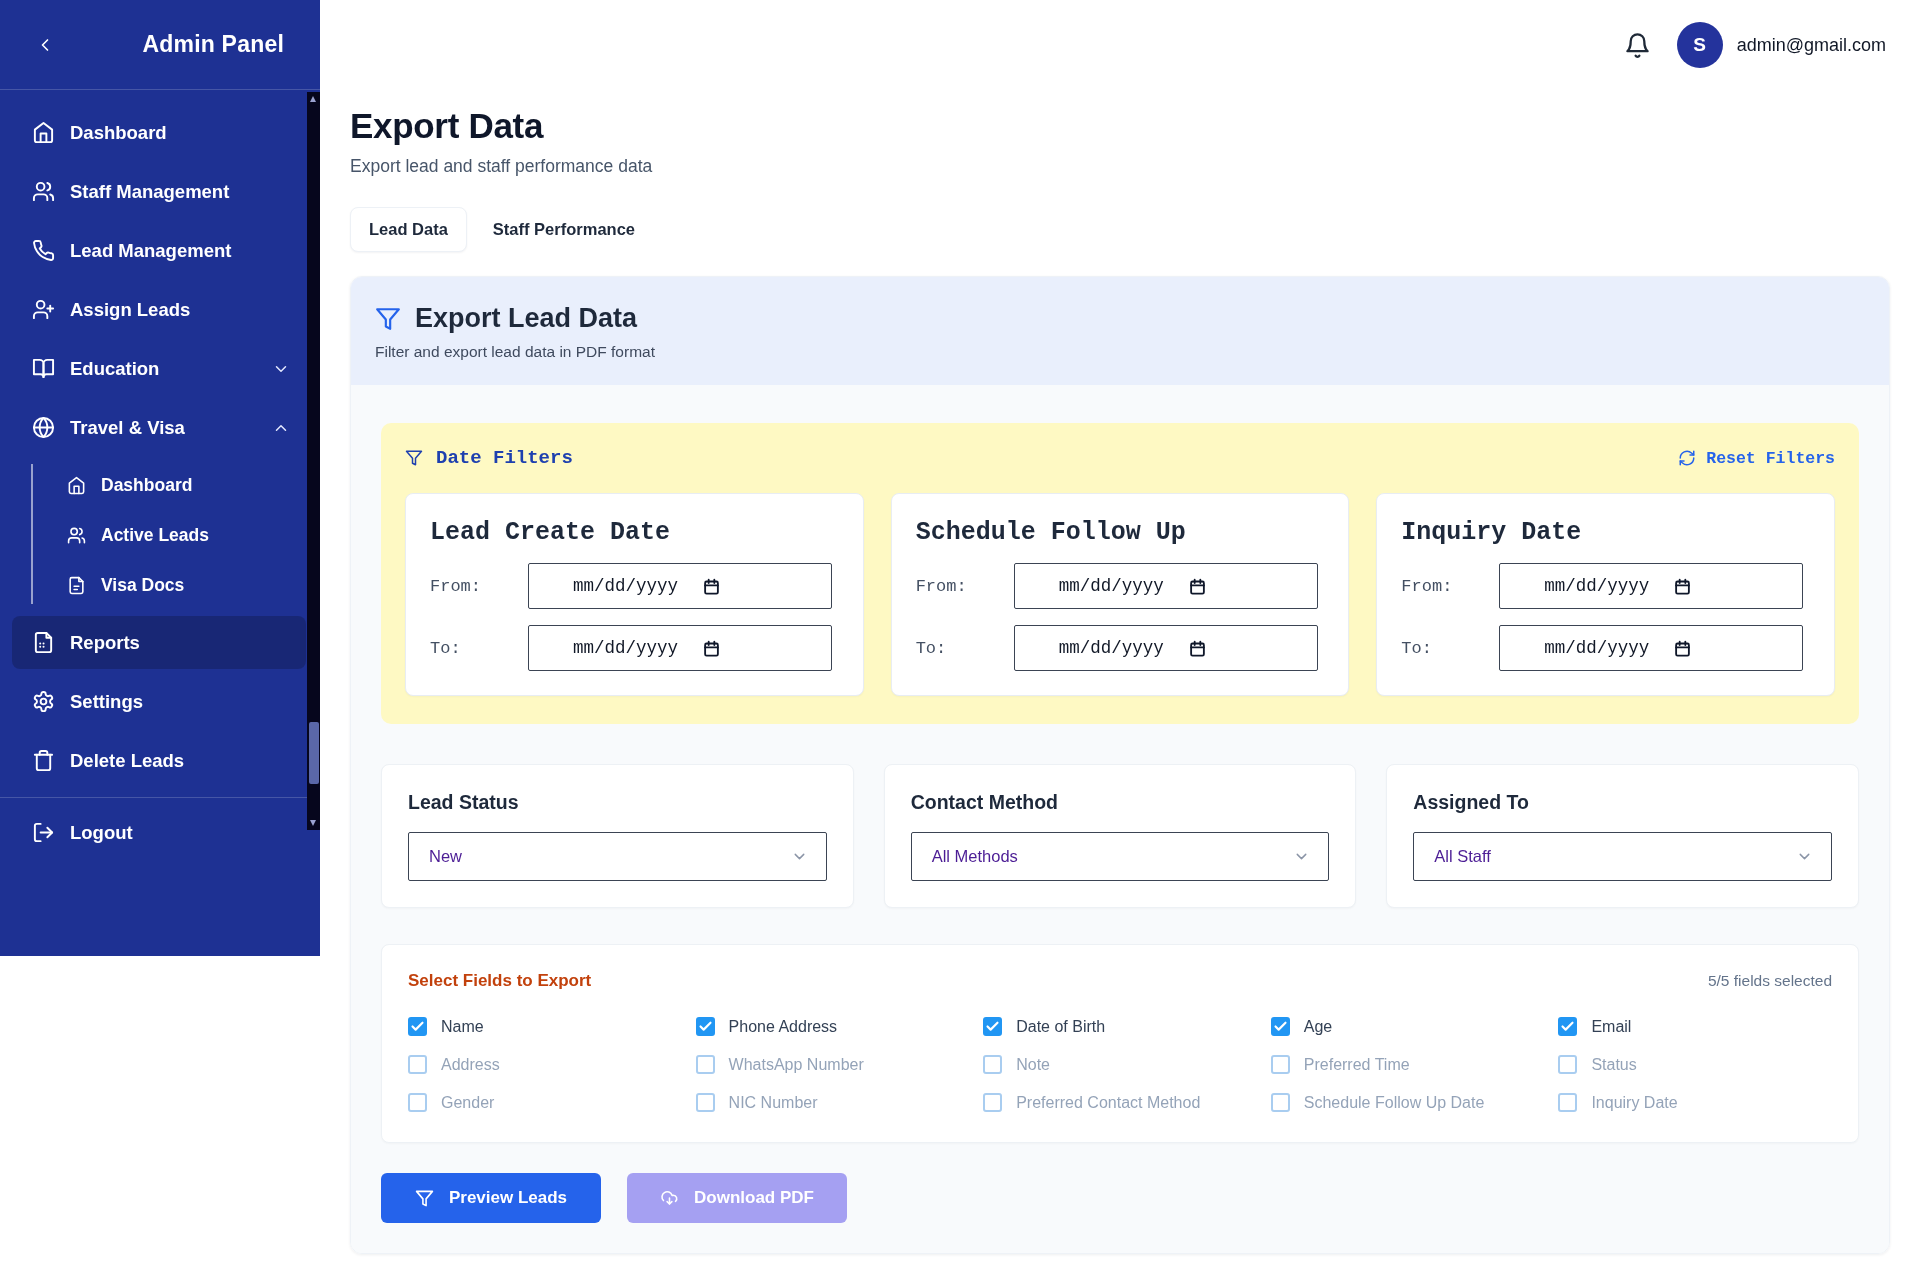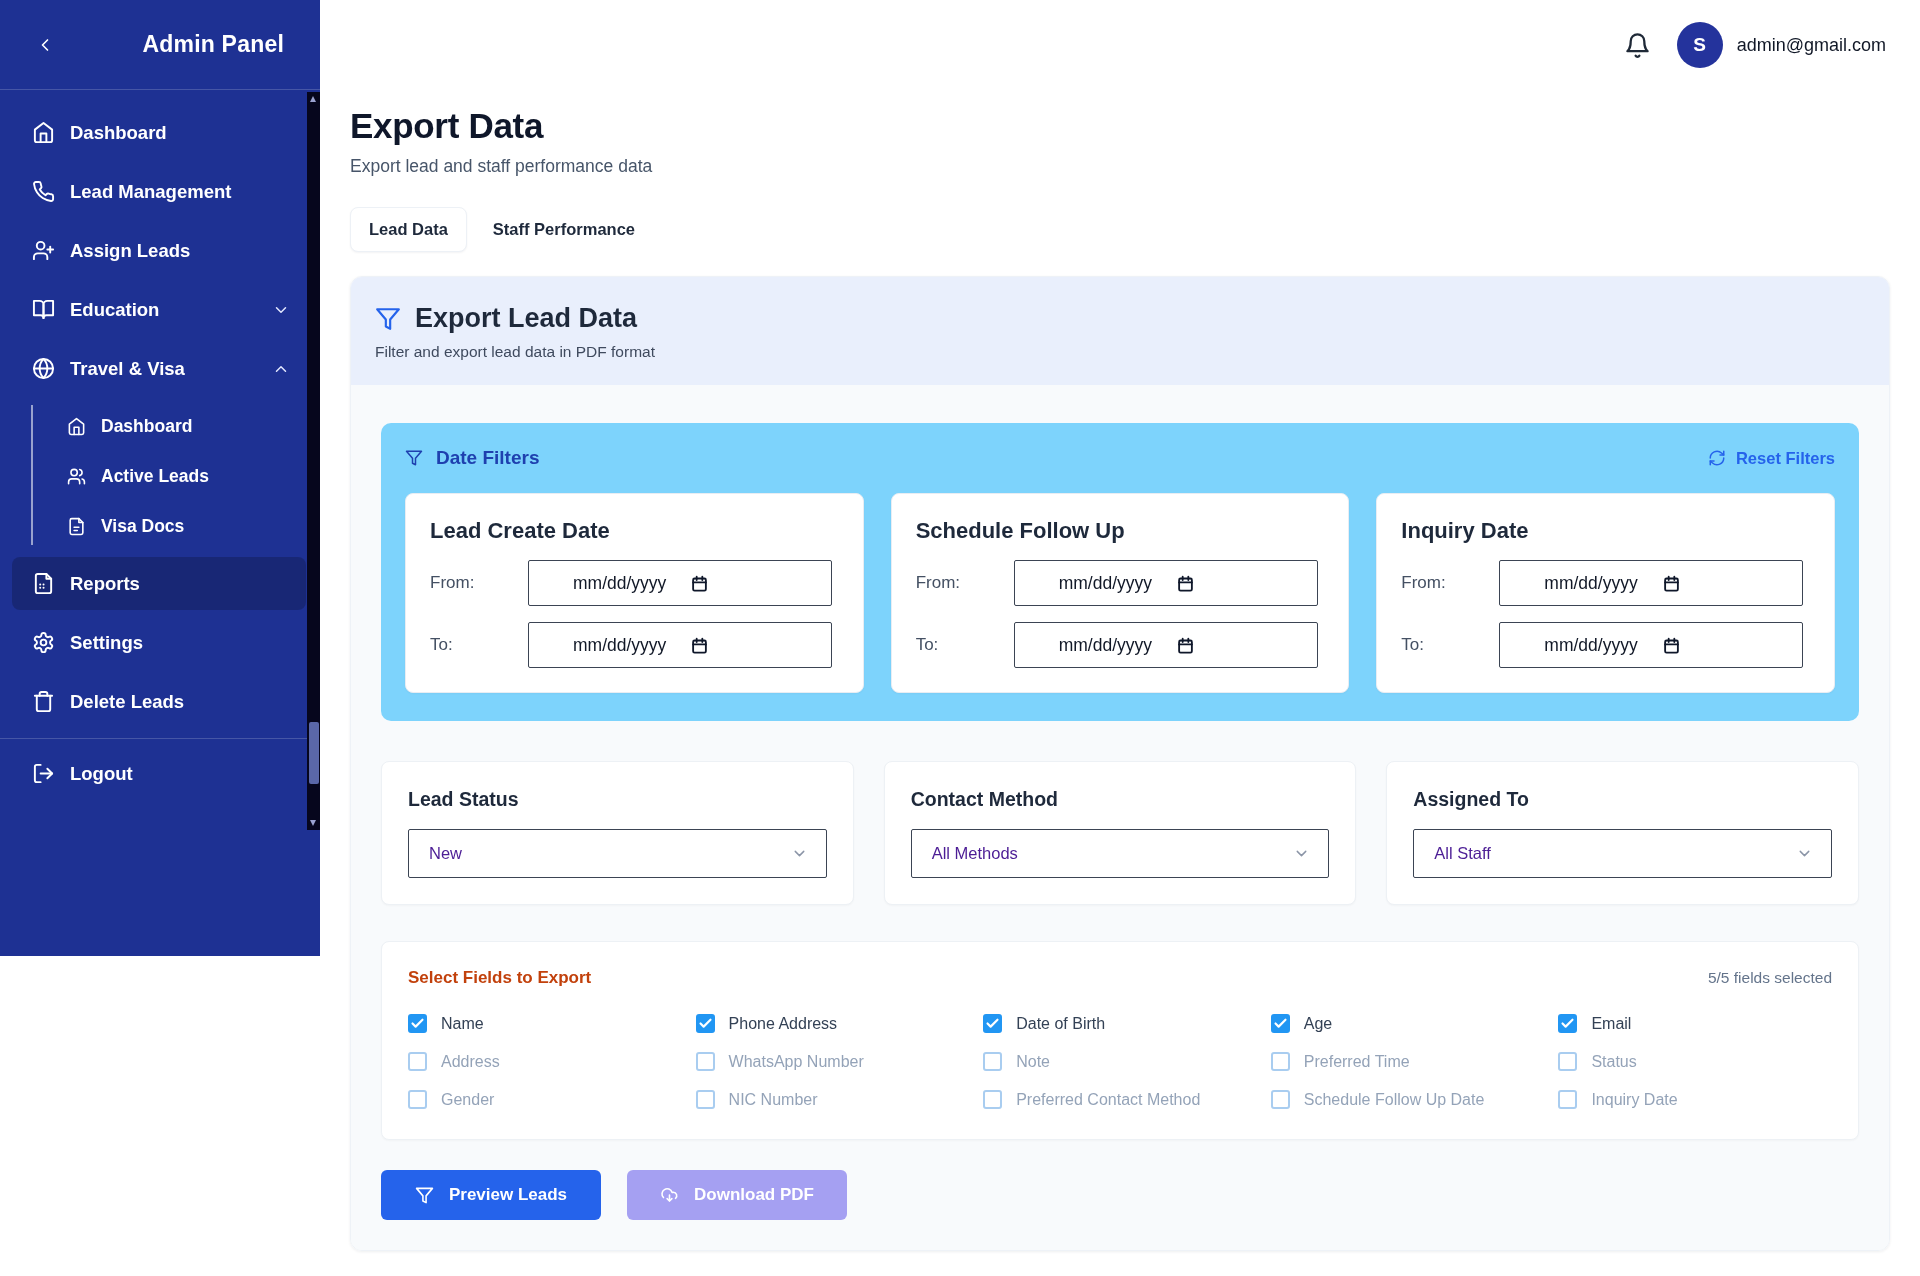--- a/index.html
+++ b/index.html
@@ -61,32 +61,32 @@
   .card { margin-top:24px; border-radius:12px; overflow:hidden; border:1px solid #eef2f7;
           box-shadow:0 1px 3px rgba(15,23,42,.07); }
   .card-header { background:#e9effc; padding:26px 24px 24px; }
   .card-title-row { display:flex; align-items:center; gap:14px; }
   .funnel-lg { display:flex; width:26px; height:26px; color:#2563eb; }
   .card-title { font-size:27px; font-weight:700; color:#1e293b; }
   .card-subtitle { font-size:15.5px; color:#3f4a5e; margin-top:9px; }
 
   .card-body { background:#f8fafc; padding:38px 30px 30px; }
 
-  .blue-panel { background:#7dd3fc; border-radius:10px; padding:24px 24px 28px; }
+  .blue-panel { background:#fef9c3; border-radius:10px; padding:24px 24px 28px;font-family:Liberation Mono, monospace; }
   .bp-head { display:flex; align-items:center; justify-content:space-between; margin-bottom:24px; }
   .bp-title { display:flex; align-items:center; gap:13px; font-size:19px; font-weight:700; color:#1e40af; }
   .funnel-sm { display:flex; width:18px; height:18px; color:#1e40af; }
   .reset-link { display:flex; align-items:center; gap:10px; color:#2563eb; font-size:16.5px;
                 font-weight:600; cursor:pointer; }
   .reset-link .ricon { display:flex; width:18px; height:18px; }
 
   .date-grid { display:grid; grid-template-columns:repeat(3,1fr); gap:27px; }
   .date-card { background:#fff; border:1px solid #e8edf3; border-radius:8px; padding:24px;
                box-shadow:0 1px 2px rgba(15,23,42,.03); }
-  .dc-title { font-size:22px; font-weight:700; color:#1e293b; }
+  .dc-title { font-size:25px; font-weight:700; color:#1e293b; }
   .dc-row { display:flex; align-items:center; margin-top:16px; }
   .dc-label { width:98px; font-size:17px; color:#44506333; color:#445063; }
   .date-input { flex:1; max-width:304px; height:46px; border:1px solid #3b4453; border-radius:2px;
                 background:#fff; display:flex; align-items:center; padding-left:44px; gap:25px;
                 font-size:17.5px; color:#111827; cursor:text; }
   .cal { display:flex; width:17px; height:17px; color:#0f172a; }
 
   .filter-grid { display:grid; grid-template-columns:repeat(3,1fr); gap:30px; margin-top:40px; }
   .filter-card { background:#fff; border:1px solid #edf1f5; border-radius:8px; padding:26px;
                  box-shadow:0 1px 2px rgba(15,23,42,.03); }
@@ -141,20 +141,31 @@
 
     <nav class="side-nav">
       <div class="nav-item">
         <span class="nicon">
           <svg class="i" viewBox="0 0 24 24">
               <path d="m3 9 9-7 9 7v11a2 2 0 0 1-2 2H5a2 2 0 0 1-2-2z"></path>
               <polyline points="9 22 9 13 15 13 15 22"></polyline>
             </svg>
           </span>
         <span class="nlabel">Dashboard</span>
+      </div>
+      <div class="nav-item">
+        <span class="nicon">
+          <svg class="i" viewBox="0 0 24 24">
+              <path d="M16 21v-2a4 4 0 0 0-4-4H6a4 4 0 0 0-4 4v2"></path>
+              <circle cx="9" cy="7" r="4"></circle>
+              <path d="M22 21v-2a4 4 0 0 0-3-3.87"></path>
+              <path d="M16 3.13a4 4 0 0 1 0 7.75"></path>
+            </svg>
+          </span>
+        <span class="nlabel">Staff Management</span>
       </div>
       <div class="nav-item">
         <span class="nicon">
           <svg class="i" viewBox="0 0 24 24">
               <path d="M22 16.92v3a2 2 0 0 1-2.18 2 19.79 19.79 0 0 1-8.63-3.07 19.5 19.5 0 0 1-6-6A19.79 19.79 0 0 1 2.12 4.18 2 2 0 0 1 4.11 2h3a2 2 0 0 1 2 1.72c.13.96.36 1.9.7 2.81a2 2 0 0 1-.45 2.11L8.09 9.91a16 16 0 0 0 6 6l1.27-1.27a2 2 0 0 1 2.11-.45c.91.34 1.85.57 2.81.7A2 2 0 0 1 22 16.92z"></path>
             </svg>
           </span>
         <span class="nlabel">Lead Management</span>
       </div>
       <div class="nav-item">

